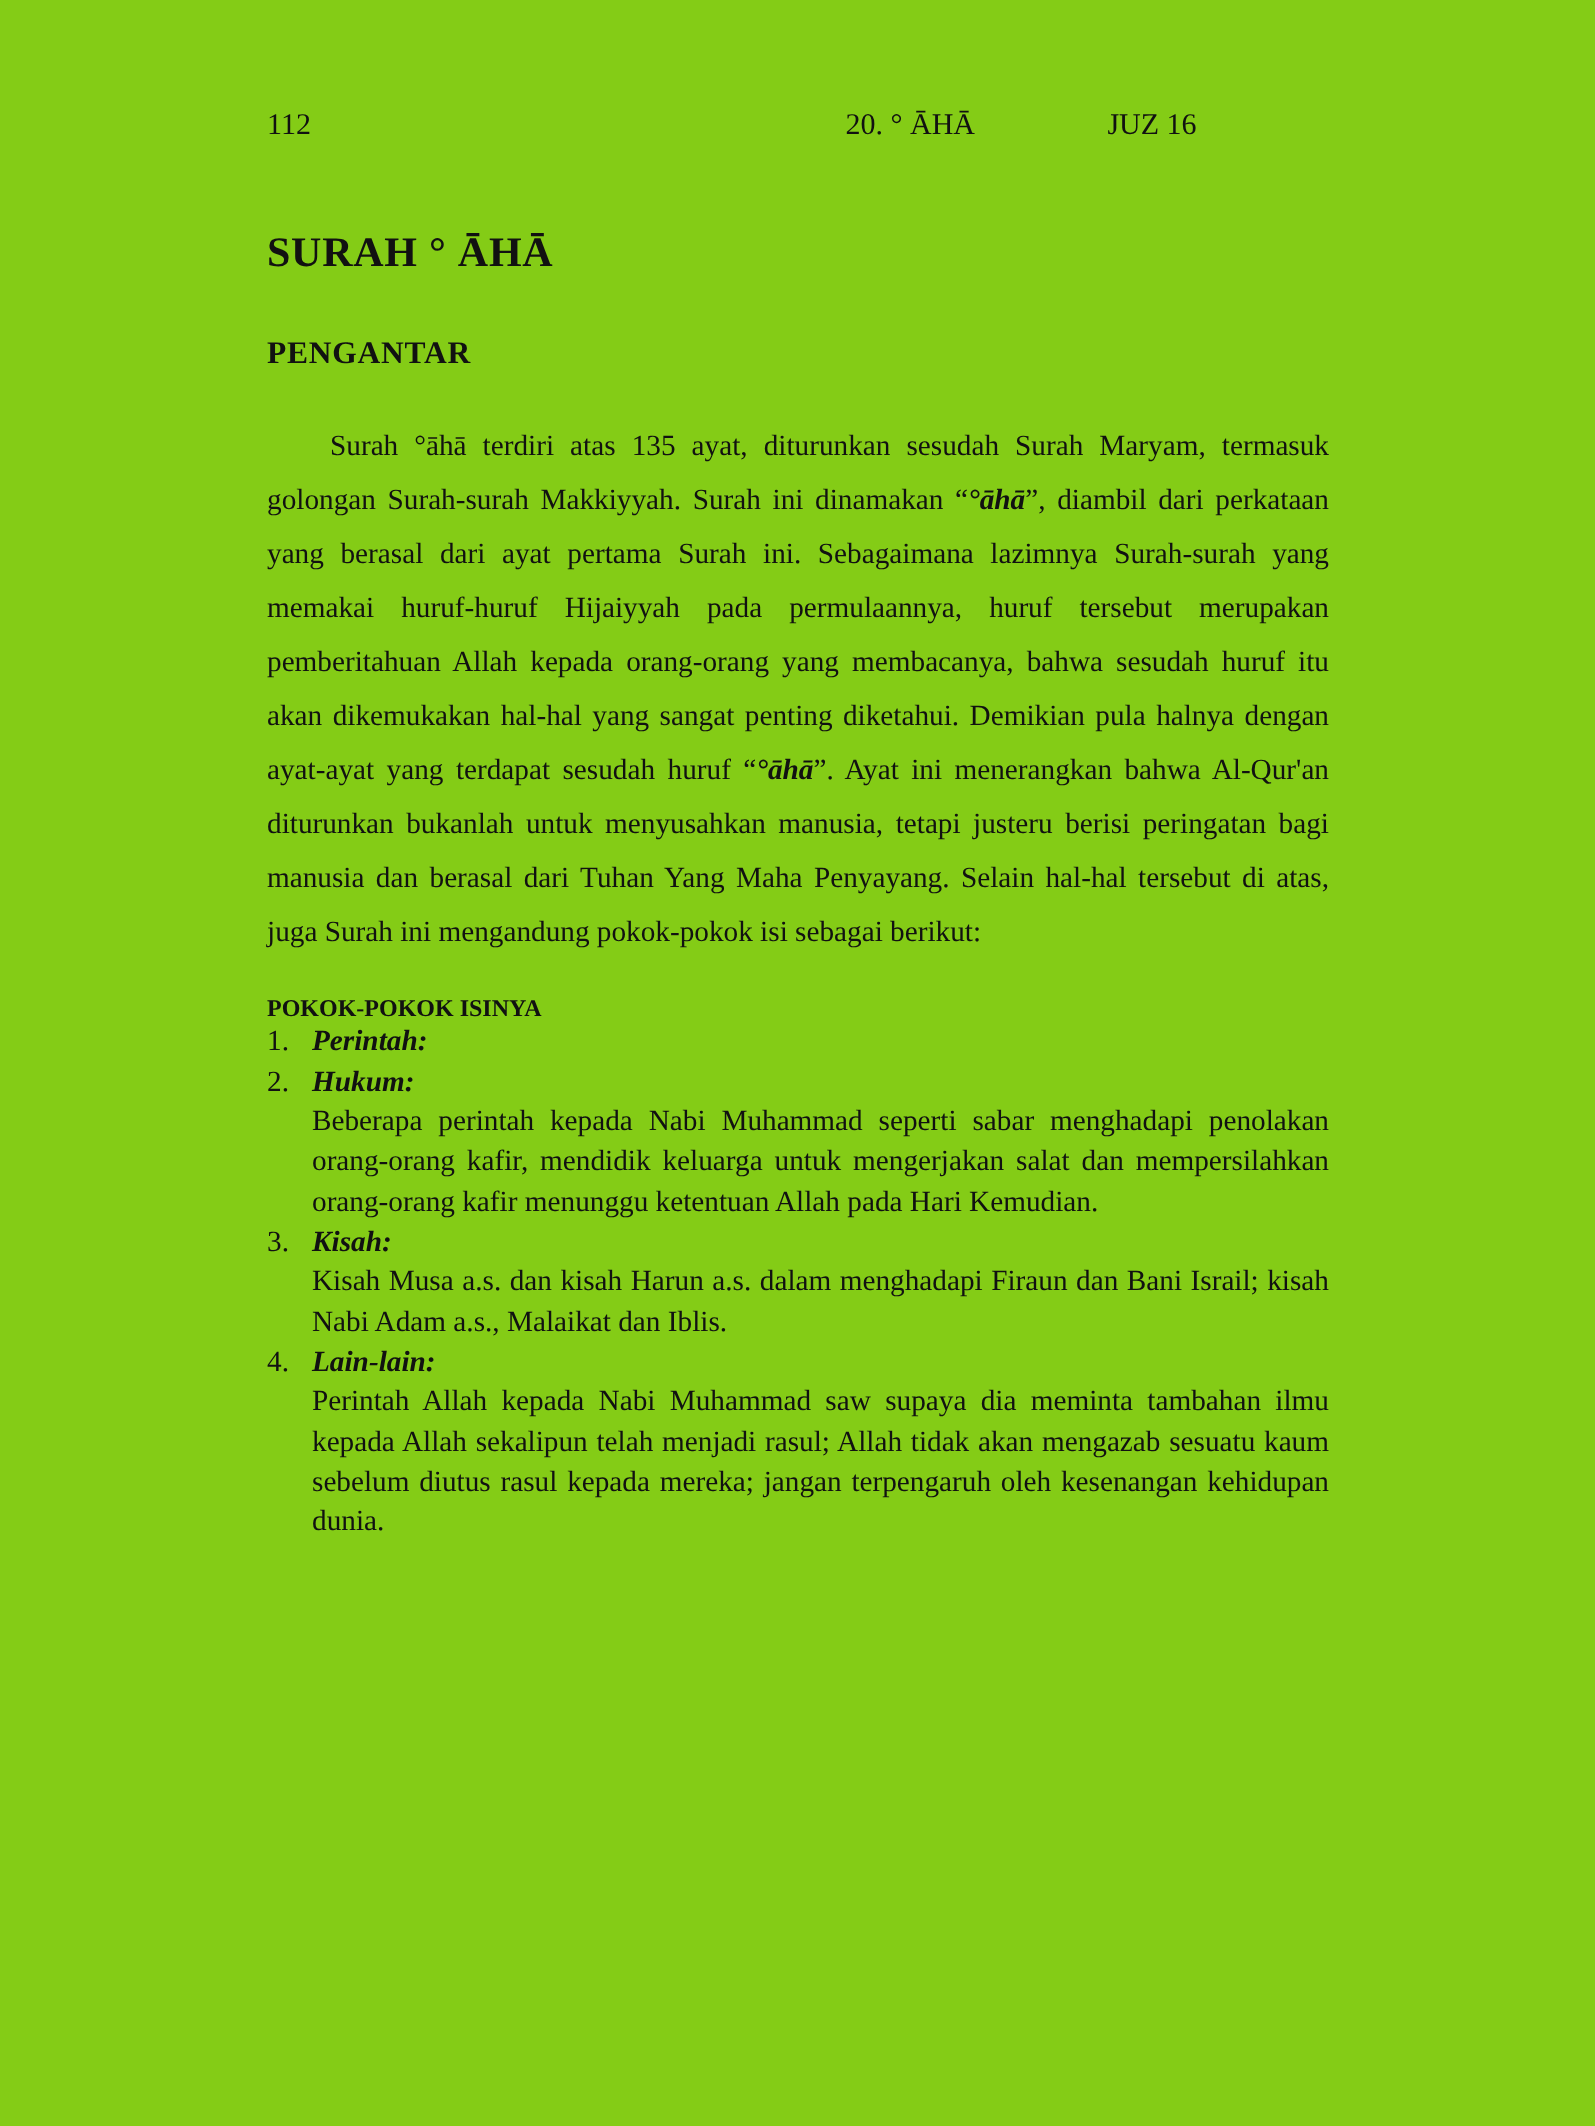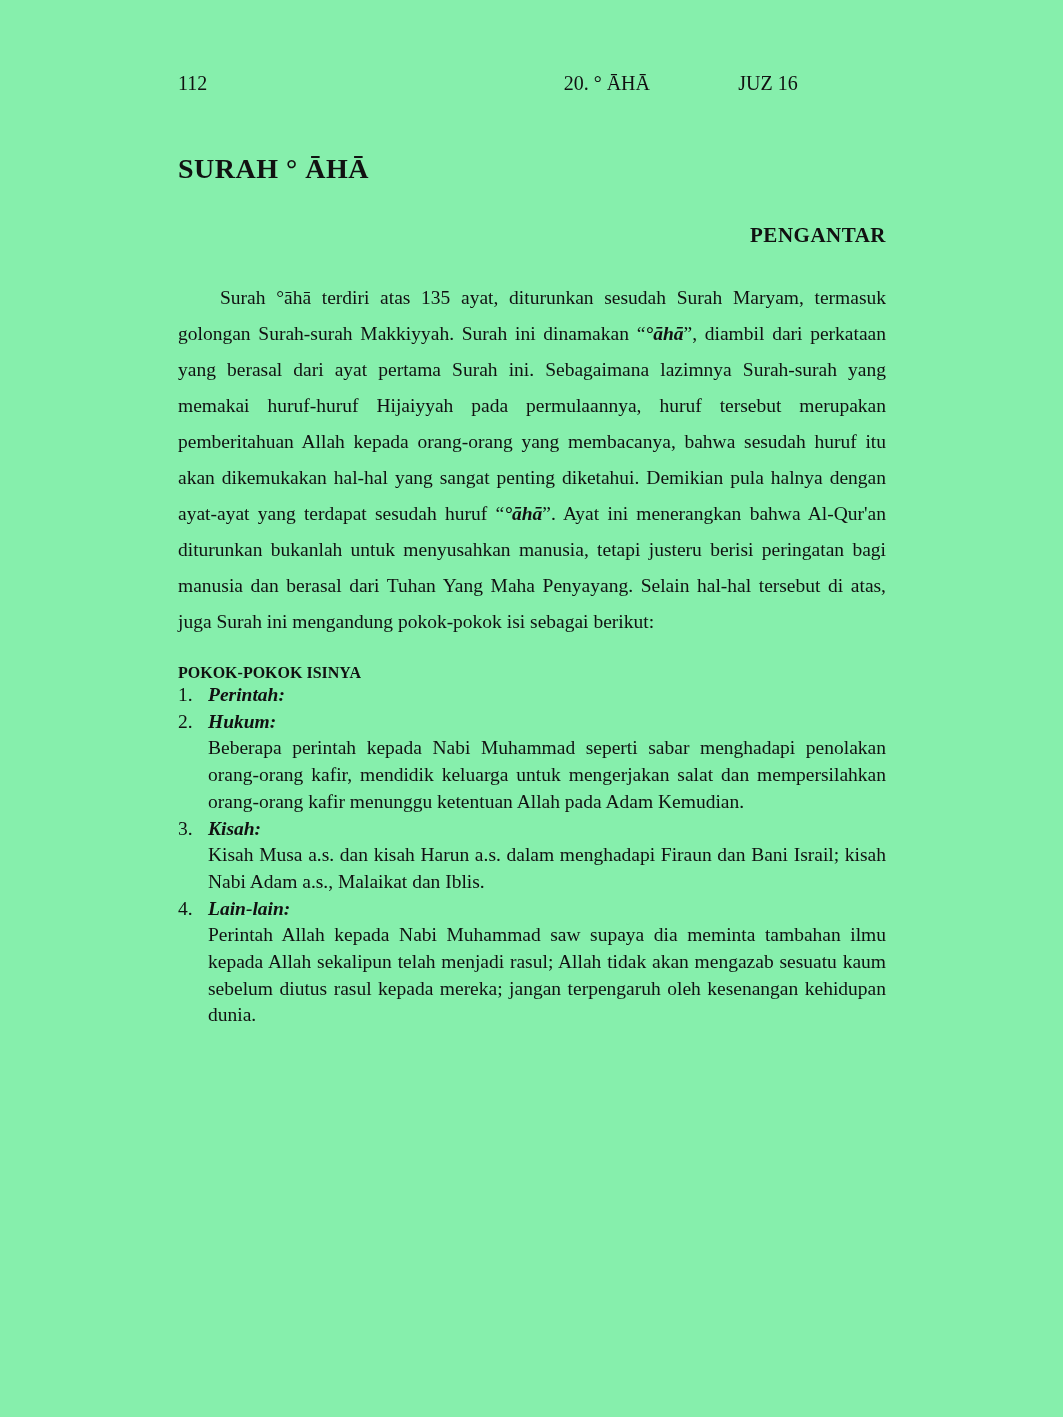--- a/index.html
+++ b/index.html
@@ -4,21 +4,21 @@
 <style>
   html, body {
     margin: 0;
     padding: 0;
     background: #ffffff;
   }
   .page {
     position: relative;
     width: 1063px;
     height: 1417px;
-    background: #86efac;
+    background: #84cc16;
     color: #111111;
     font-family: "Liberation Serif", "DejaVu Serif", serif;
     overflow: hidden;
     box-sizing: border-box;
     padding: 72px 177px 40px 178px;
   }
   .running-header {
     display: flex;
     justify-content: space-between;
     align-items: baseline;
@@ -31,21 +31,21 @@
   .running-header .cell.right  { text-align: center; }
 
   .surah-title {
     text-align: left;
     font-weight: bold;
     font-size: 28px;
     letter-spacing: 0.5px;
     margin-top: 58px;
   }
   .section-subtitle {
-    text-align: right;
+    text-align: left;
     font-weight: bold;
     font-size: 21px;
     letter-spacing: 0.5px;
     margin-top: 38px;
   }
 
   .intro-paragraph {
     margin-top: 32px;
     font-size: 19.5px;
     line-height: 36px;
@@ -110,21 +110,21 @@
         <span class="topic-number">1.</span>
         <span class="topic-label">Perintah:</span>
       </div>
     </div>
 
     <div class="topic-item">
       <div class="topic-head">
         <span class="topic-number">2.</span>
         <span class="topic-label">Hukum:</span>
       </div>
-      <div class="topic-body">Beberapa perintah kepada Nabi Muhammad seperti sabar menghadapi penolakan orang-orang kafir, mendidik keluarga untuk mengerjakan salat dan mempersilahkan orang-orang kafir menunggu ketentuan Allah pada Adam Kemudian.</div>
+      <div class="topic-body">Beberapa perintah kepada Nabi Muhammad seperti sabar menghadapi penolakan orang-orang kafir, mendidik keluarga untuk mengerjakan salat dan mempersilahkan orang-orang kafir menunggu ketentuan Allah pada Hari Kemudian.</div>
     </div>
 
     <div class="topic-item">
       <div class="topic-head">
         <span class="topic-number">3.</span>
         <span class="topic-label">Kisah:</span>
       </div>
       <div class="topic-body">Kisah Musa a.s. dan kisah Harun a.s. dalam menghadapi Firaun dan Bani Israil; kisah Nabi Adam a.s., Malaikat dan Iblis.</div>
     </div>
 

